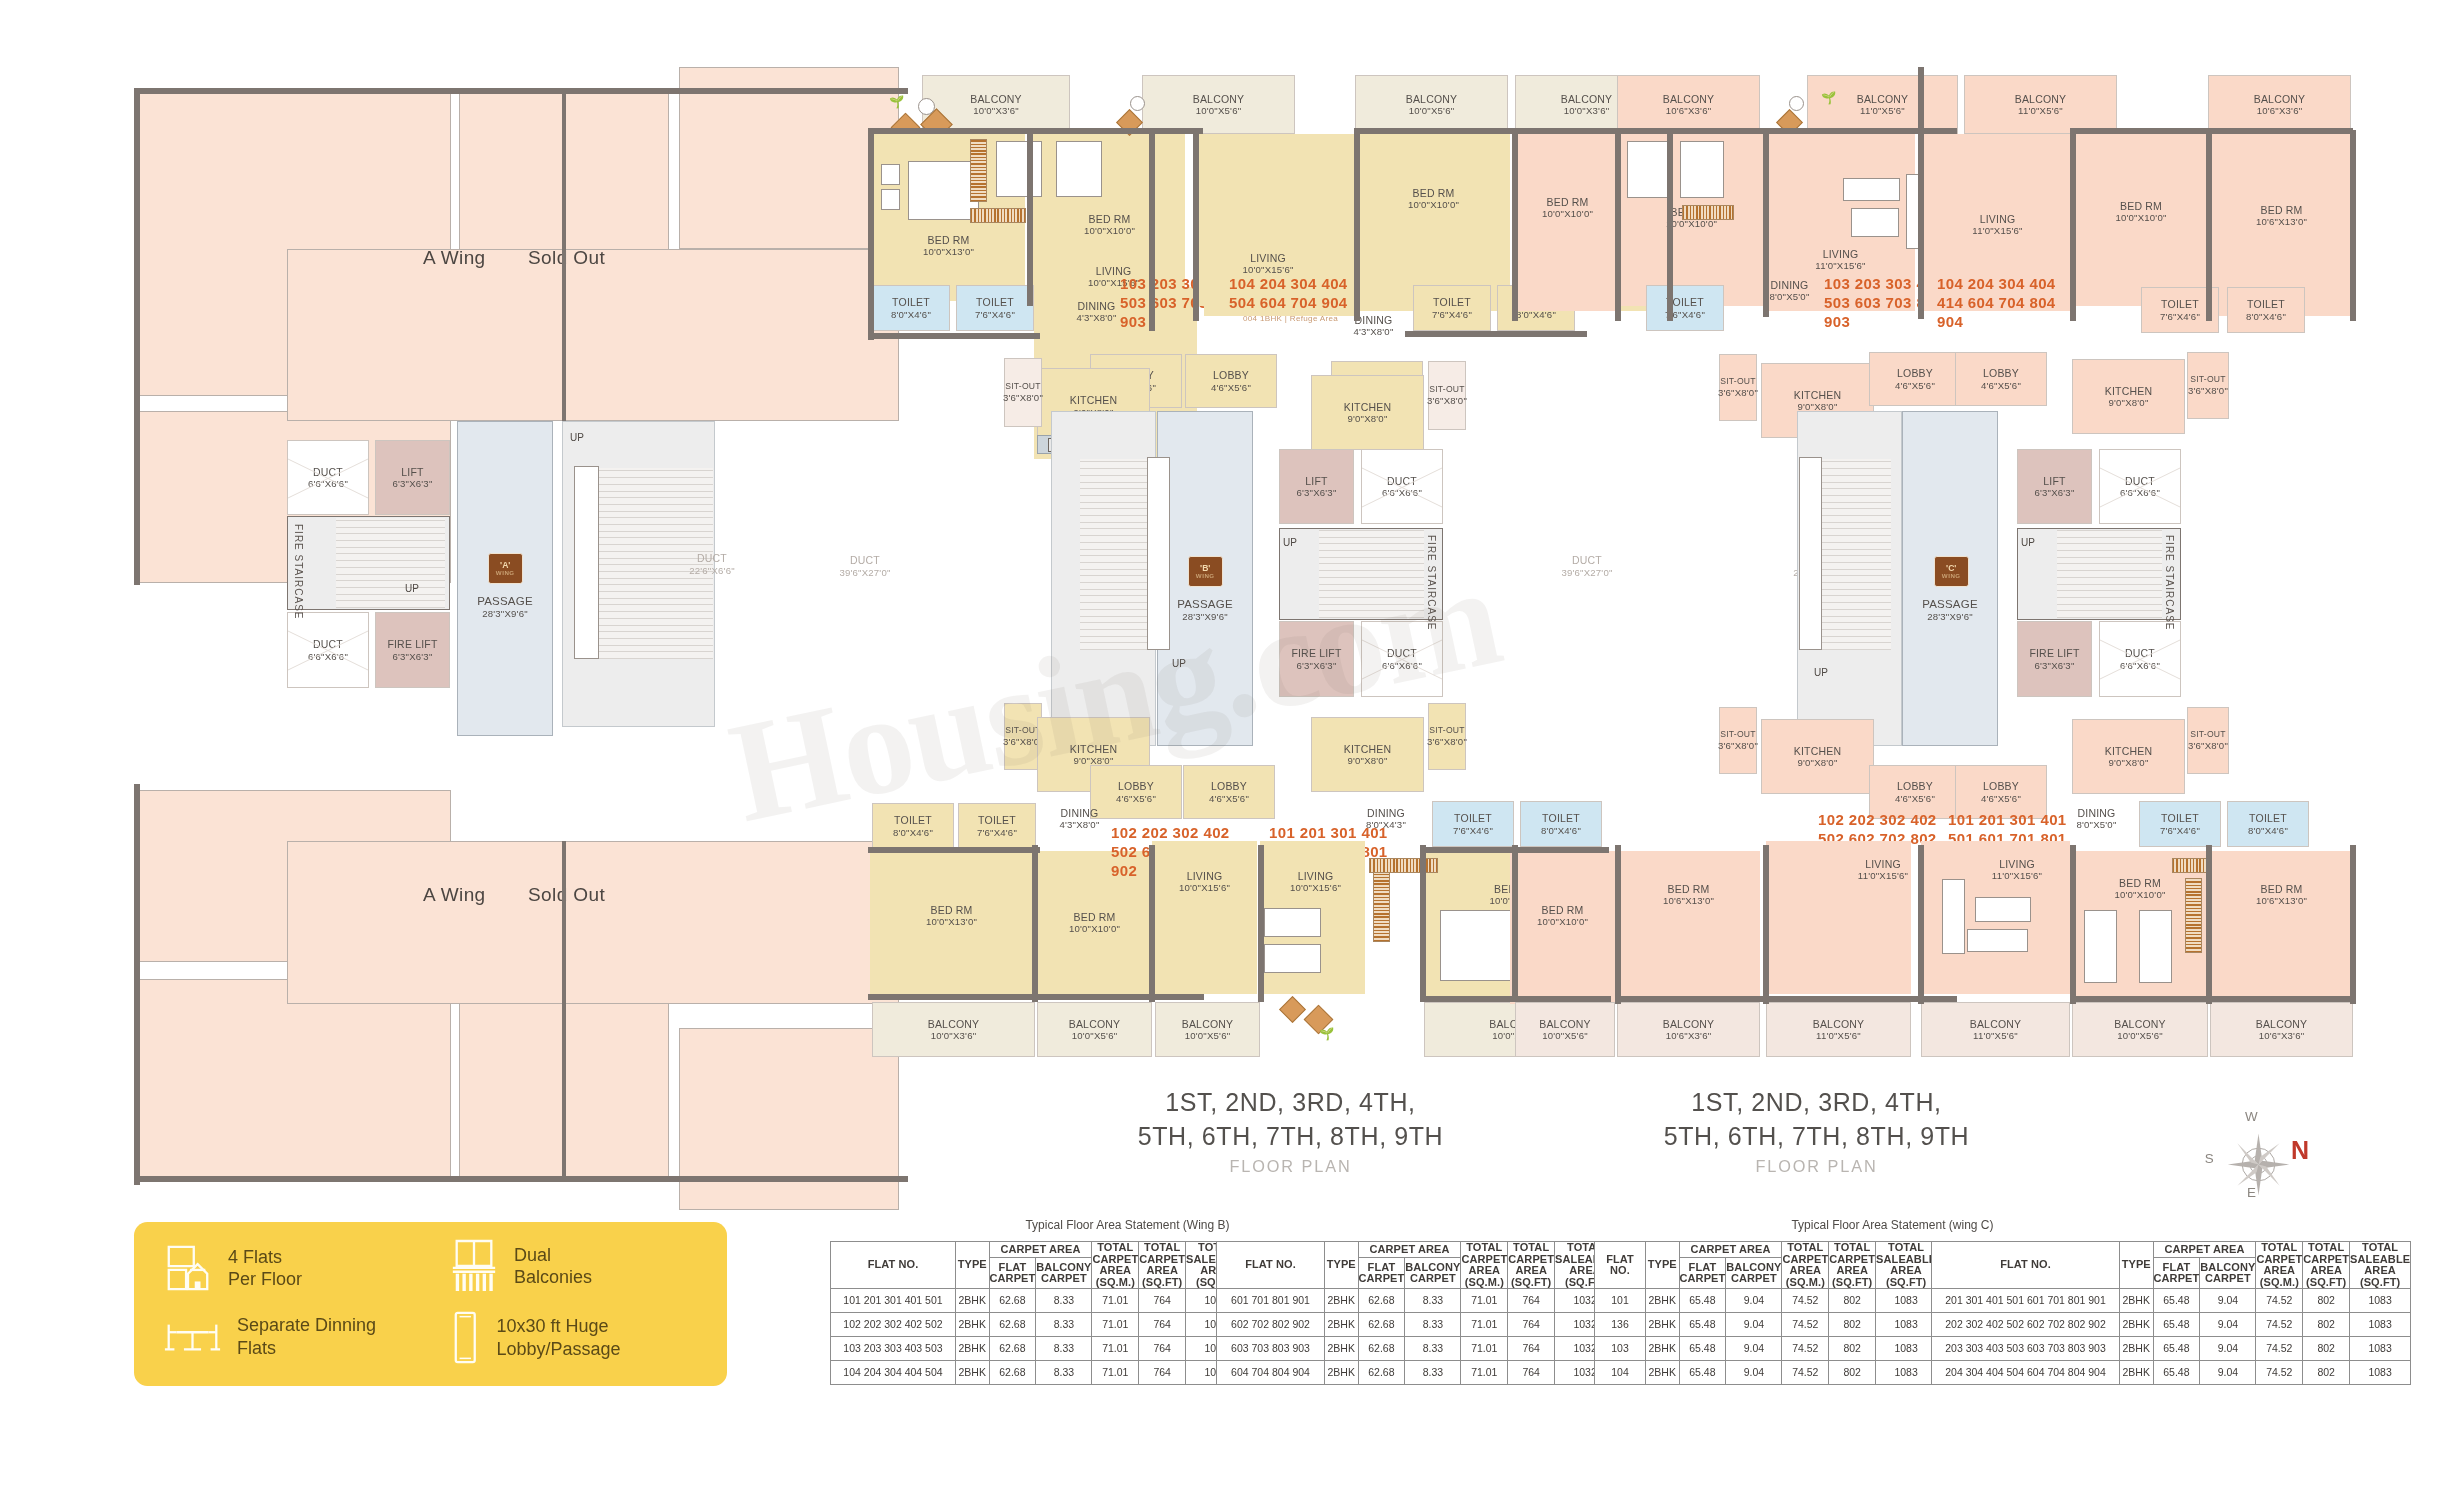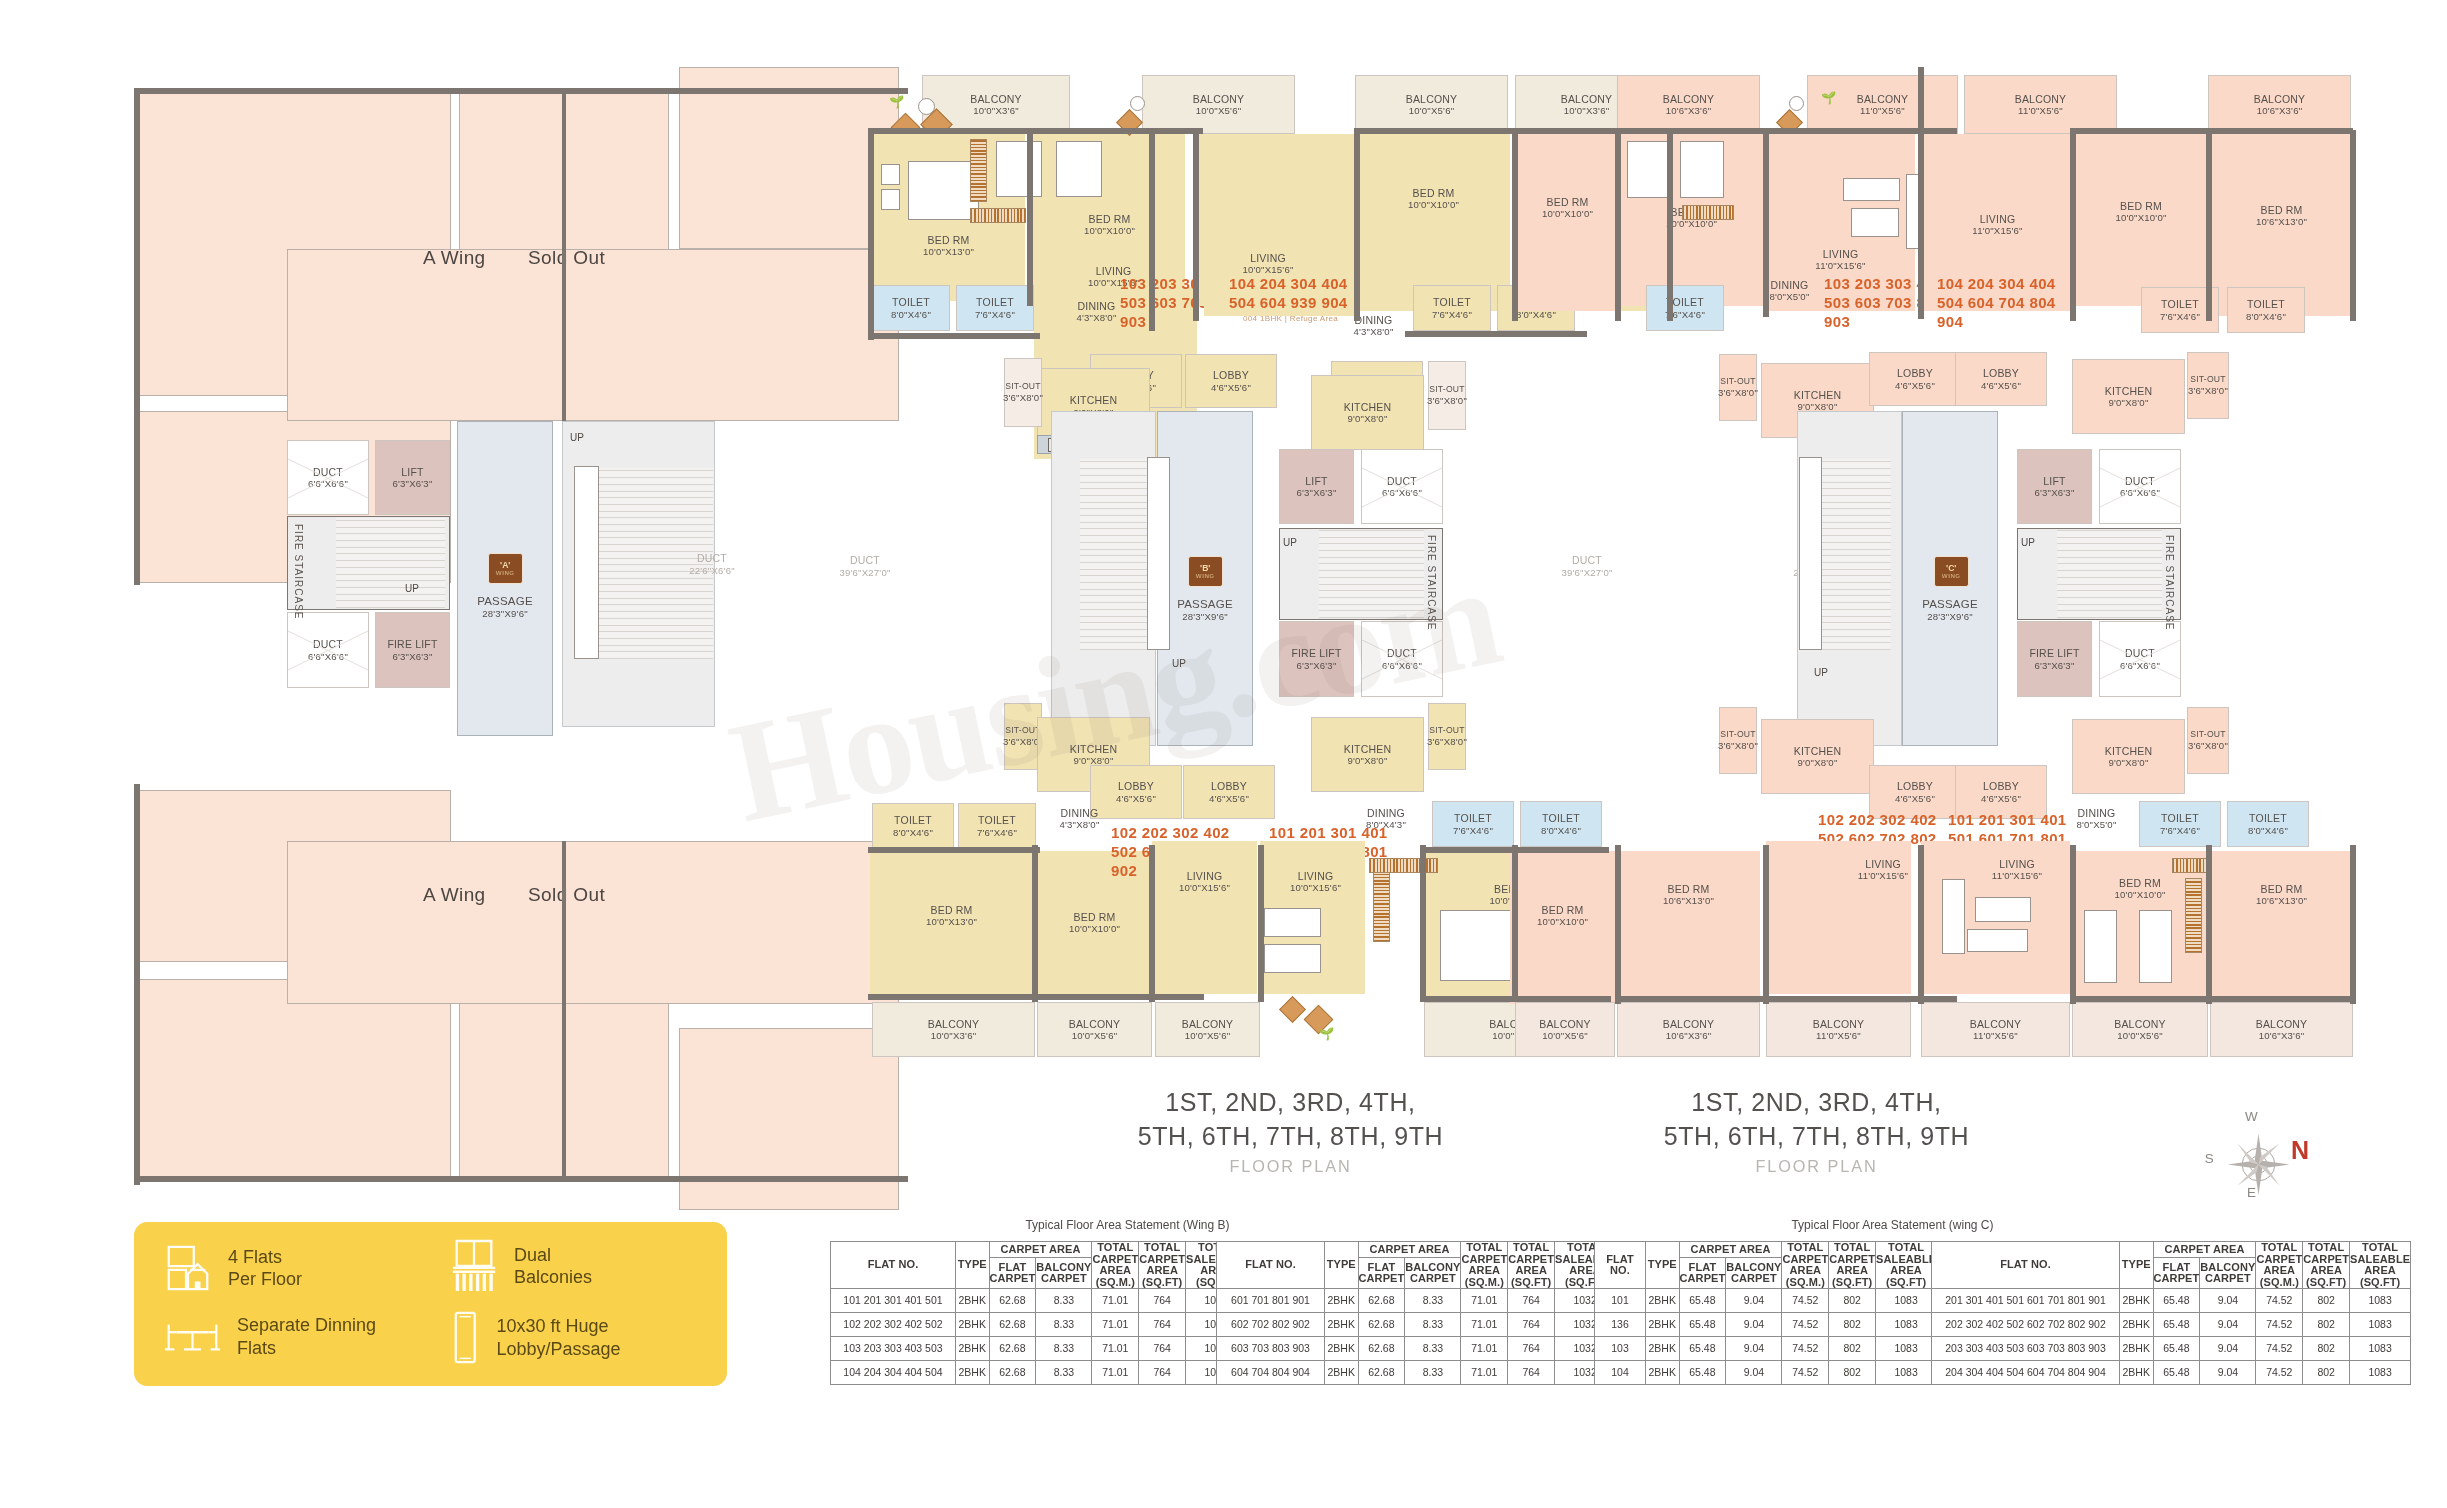--- a/index.html
+++ b/index.html
@@ -292,21 +292,21 @@
       <div class="d">10'0"X13'0"</div>
   </div>
 
   <div class="rm f-yellow" style="left:1204px;top:134px;width:153px;height:182px;"></div>
   <div class="rm" style="left:1206px;top:247px;width:124px;height:32.5px;">
     <div>LIVING</div>
       <div class="d">10'0"X15'6"</div>
   </div>
   <div class="fnum" style="left:1229px;top:275px;">
     <div>104 204 304 404</div>
-    <div>504 604 939 904</div>
+    <div>504 604 704 904</div>
   </div>
   <div class="refuge" style="left:1243px;top:314px;">004 1BHK  |  Refuge Area</div>
 
   <div class="rm" style="left:1338px;top:310px;width:71px;height:31px;">
     <div>DINING</div>
       <div class="d">4'3"X8'0"</div>
   </div>
   <div class="rm f-yellow outline2" style="left:1413px;top:285px;width:78px;height:46px;">
     <div>TOILET</div>
       <div class="d">7'6"X4'6"</div>
@@ -542,21 +542,21 @@
     <div>BALCONY</div>
       <div class="d">11'0"X5'6"</div>
   </div>
   <div class="rm f-peach2" style="left:1921px;top:134px;width:153px;height:177px;"></div>
   <div class="rm" style="left:1921px;top:208px;width:153px;height:32.5px;">
     <div>LIVING</div>
       <div class="d">11'0"X15'6"</div>
   </div>
   <div class="fnum" style="left:1937px;top:275px;">
     <div>104 204 304 404</div>
-    <div>504 604 704 804</div>
+    <div>414 604 704 804</div>
     <div>904</div>
   </div>
   <div class="rm" style="left:2063px;top:275px;width:63px;height:31px;">
     <div>DINING</div>
       <div class="d">5'0"X8'0"</div>
   </div>
   <div class="rm f-peach2 outline2" style="left:2072px;top:359px;width:113px;height:75px;">
     <div>KITCHEN</div>
       <div class="d">9'0"X8'0"</div>
   </div>

